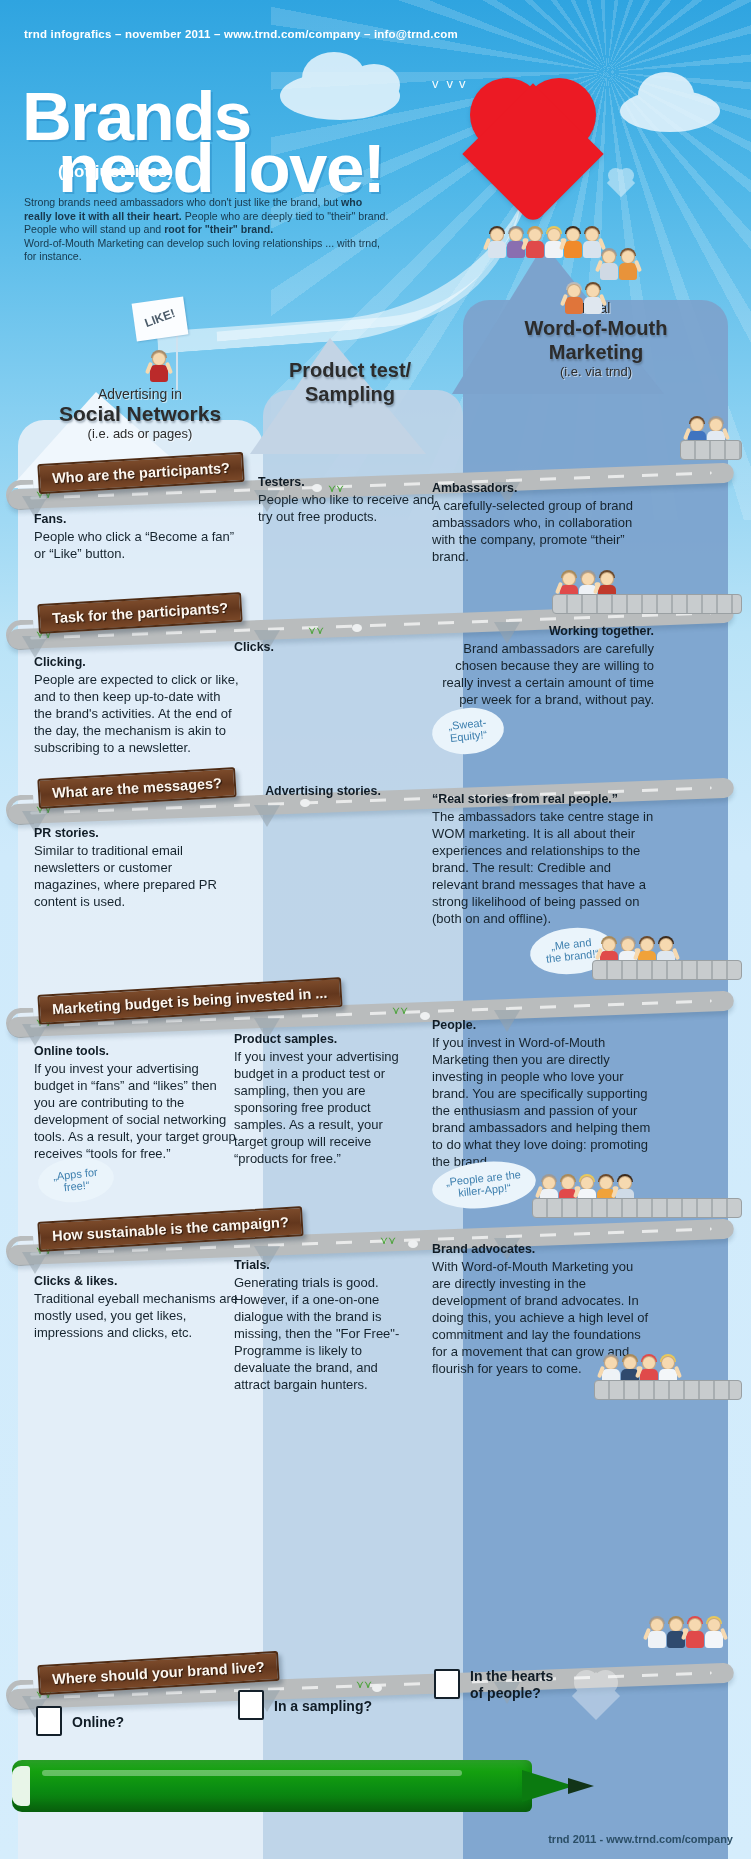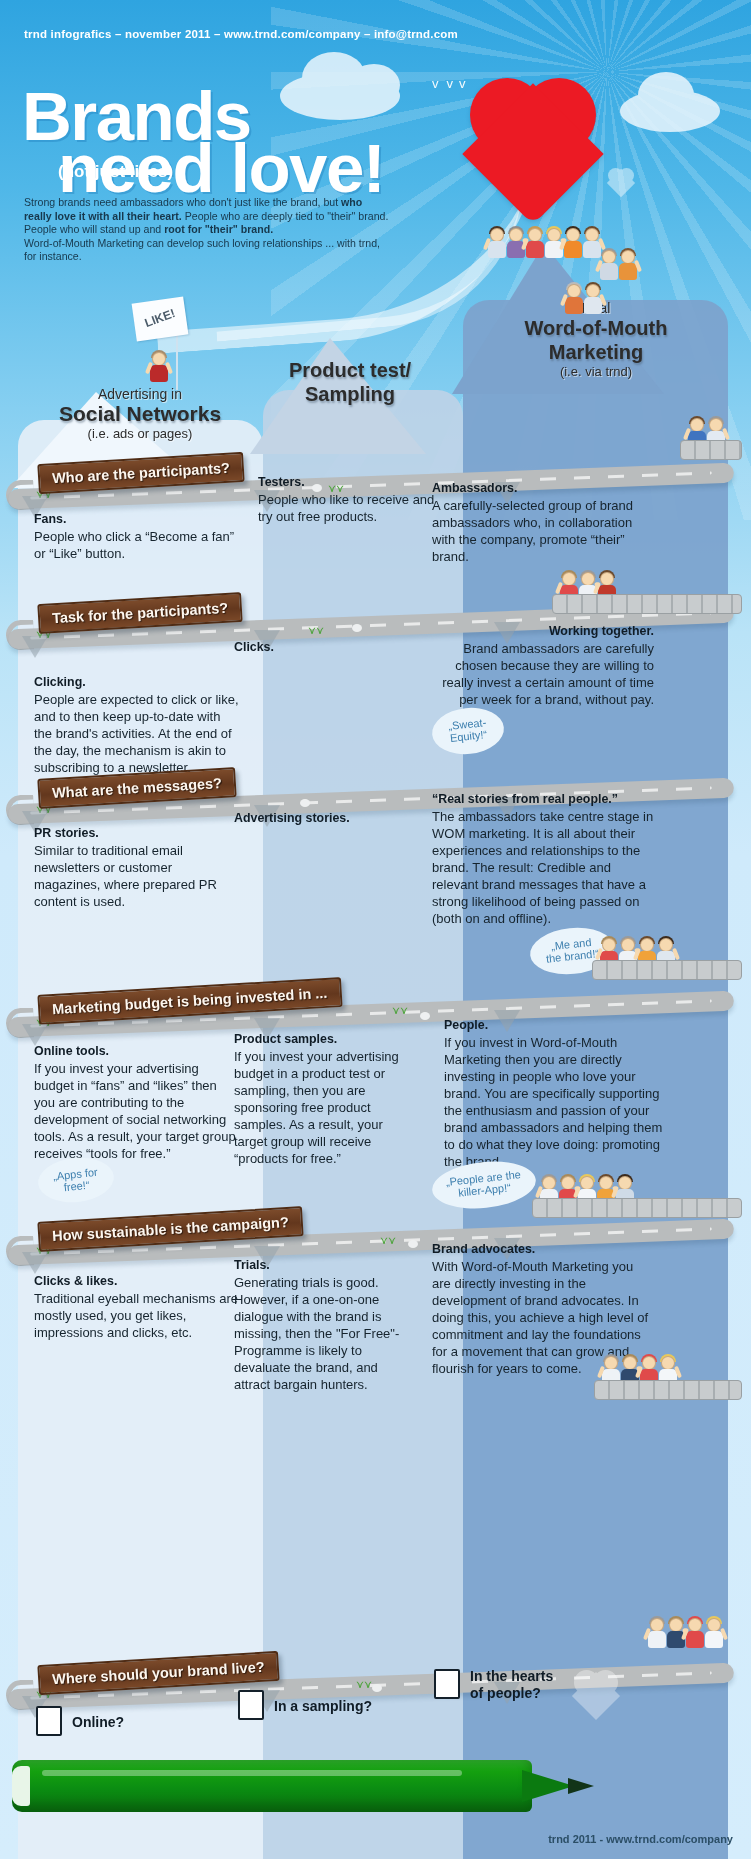--- a/index.html
+++ b/index.html
@@ -488,21 +488,21 @@
       </div>
     <div class="p-unit">
         <div class="p-hair" style="background:#6b4a2d"></div>
         <div class="p-head"></div>
         <div class="p-body" style="background:#c0392b"></div>
         <div class="p-arm l"></div>
       </div>
   </div>
   <div class="wall" style="left:552px; top:594px; width:190px;"></div>
 
-  <div class="blk w1" style="left:34px; top:655px;margin-top:20px;">
+  <div class="blk w1" style="left:34px; top:655px;">
     <span class="h">Clicking.</span>
     <span class="p">People are expected to click or like, and to then keep up-to-date with the brand's activities. At the end of the day, the mechanism is akin to subscribing to a newsletter.</span>
   </div>
   <div class="blk w2" style="left:234px; top:640px;">
     <span class="h">Clicks.</span>
   </div>
   <div class="blk w3" style="left:432px; top:624px;text-align:right;">
     <span class="h">Working together.</span>
     <span class="p">Brand ambassadors are carefully chosen because they are willing to really invest a certain amount of time per week for a brand, without pay.</span>
   </div>
@@ -519,21 +519,21 @@
     </div>
     <div class="ptr" style="left:22px; top:56px;"></div>
     <div class="ptr" style="left:254px; top:50px;"></div>
     <div class="ptr" style="left:494px; top:42px;"></div>
   </div>
 
   <div class="blk w1" style="left:34px; top:826px;">
     <span class="h">PR stories.</span>
     <span class="p">Similar to traditional email newsletters or customer magazines, where prepared PR content is used.</span>
   </div>
-  <div class="blk w2" style="left:234px; top:811px;">
+  <div class="blk w2" style="left:234px; top:784px;text-align:center;">
     <span class="h">Advertising stories.</span>
   </div>
   <div class="blk w3" style="left:432px; top:792px;">
     <span class="h">“Real stories from real people.”</span>
     <span class="p">The ambassadors take centre stage in WOM marketing. It is all about their experiences and relationships to the brand. The result: Credible and relevant brand messages that have a strong likelihood of being passed on (both on and offline).</span>
   </div>
   <div class="bubble" style="left:530px; top:928px; width:84px; height:46px; white-space:pre-line;">„Me and
 the brand!“</div>
   <div class="people" style="left:600px; top:938px;">
     <div class="p-unit">
@@ -578,21 +578,21 @@
   </div>
 
   <div class="blk w2" style="left:234px; top:1032px;">
     <span class="h">Product samples.</span>
     <span class="p">If you invest your advertising budget in a product test or sampling, then you are sponsoring free product samples. As a result, your target group will receive “products for free.”</span>
   </div>
   <div class="blk w1" style="left:34px; top:1044px;">
     <span class="h">Online tools.</span>
     <span class="p">If you invest your advertising budget in “fans” and “likes” then you are contributing to the development of social networking tools. As a result, your target group receives “tools for free.”</span>
   </div>
-  <div class="blk w3" style="left:444px; top:1018px;">
+  <div class="blk w3" style="left:432px; top:1018px;">
     <span class="h">People.</span>
     <span class="p">If you invest in Word-of-Mouth Marketing then you are directly investing in people who love your brand. You are specifically supporting the enthusiasm and passion of your brand ambassadors and helping them to do what they love doing: promoting the brand.</span>
   </div>
   <div class="bubble" style="left:38px; top:1158px; width:76px; height:44px; white-space:pre-line;">„Apps for
 free!“</div>
   <div class="bubble" style="left:432px; top:1162px; width:104px; height:46px; white-space:pre-line;">„People are the
 killer-App!“</div>
   <div class="people" style="left:540px; top:1176px;">
     <div class="p-unit">
         <div class="p-hair" style="background:#9a9a9a"></div>

